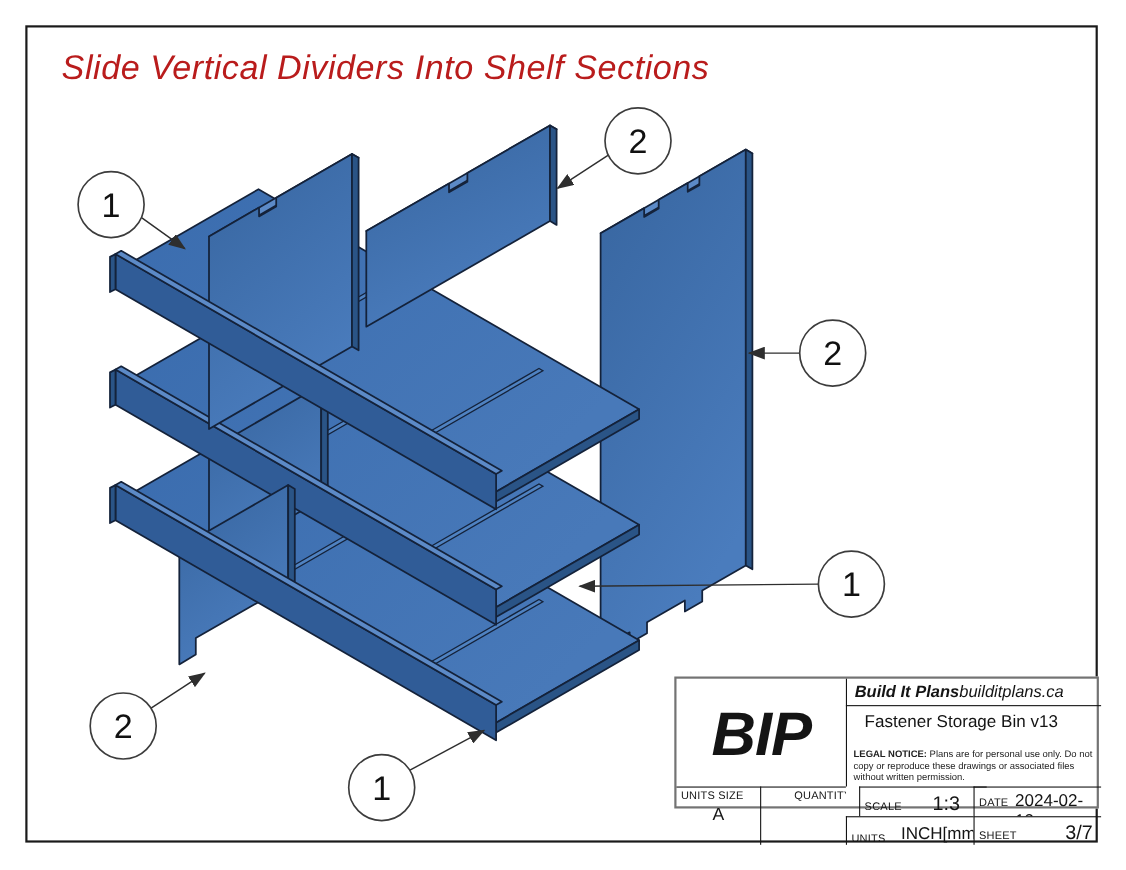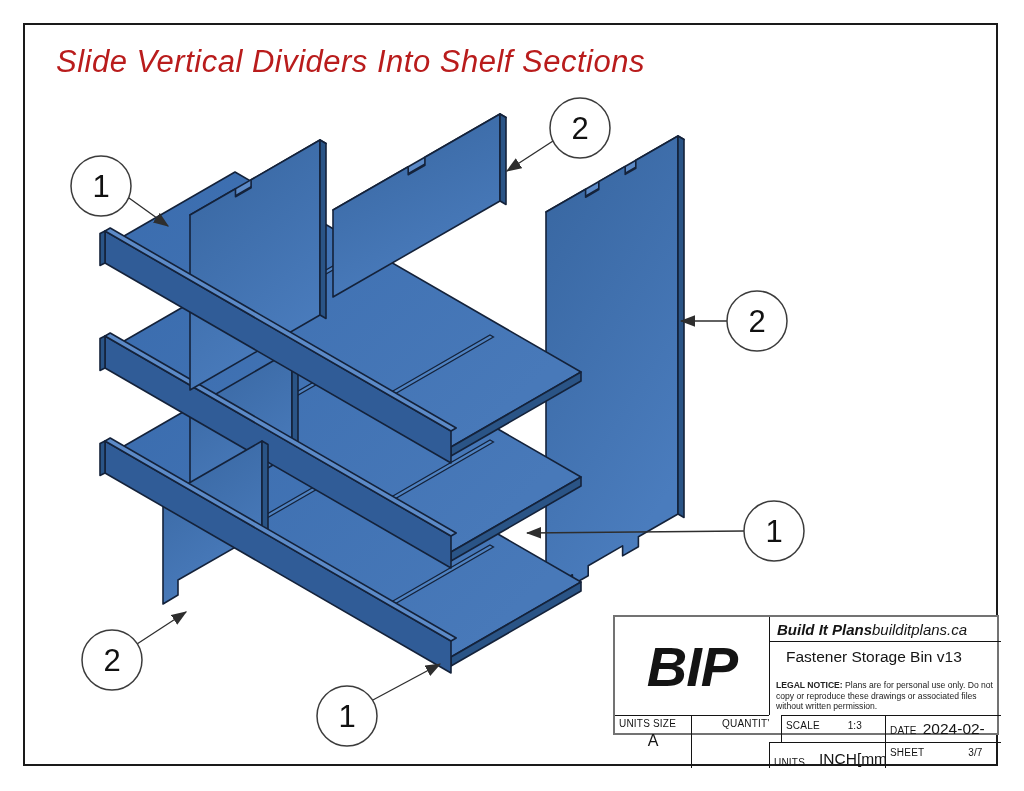--- a/index.html
+++ b/index.html
@@ -25,21 +25,21 @@
   .logo-text{font-size:56px;font-weight:bold;font-style:italic;letter-spacing:-1px;}
   .brand-row{display:flex;justify-content:flex-start;align-items:center;padding:0 7px;font-style:italic;font-size:15px;}
   .brand-left{font-weight:bold;}
   .proj-cell{padding:6px 8px 2px 8px;}
   .proj-name{font-size:15.5px;margin-left:8px;}
   .legal{position:absolute;left:6px;right:4px;bottom:3px;font-size:8.6px;line-height:1.25;color:#222;}
   .legal b{font-weight:bold;}
   .fld{padding:2px 4px;}
   .fld-label{font-size:10px;letter-spacing:.2px;}
   .fld-inline{display:flex;align-items:baseline;padding:4px 4px 0 4px;}
-  .fld-value{font-size:10px;}
+  .fld-value{font-size:18px;}
   .val-center{text-align:center;font-size:16px;margin-top:3px;}
   .v-scale{margin-left:28px;} .v-date{margin-left:6px;font-size:15.5px;}
   .v-units{margin-left:14px;font-size:15.5px;} .v-sheet{margin-left:8px;}
 </style>
 </head>
 <body>
 
 <div class="sheet-border"></div>
 
 <div class="drawing-title">Slide Vertical Dividers Into Shelf Sections</div>

